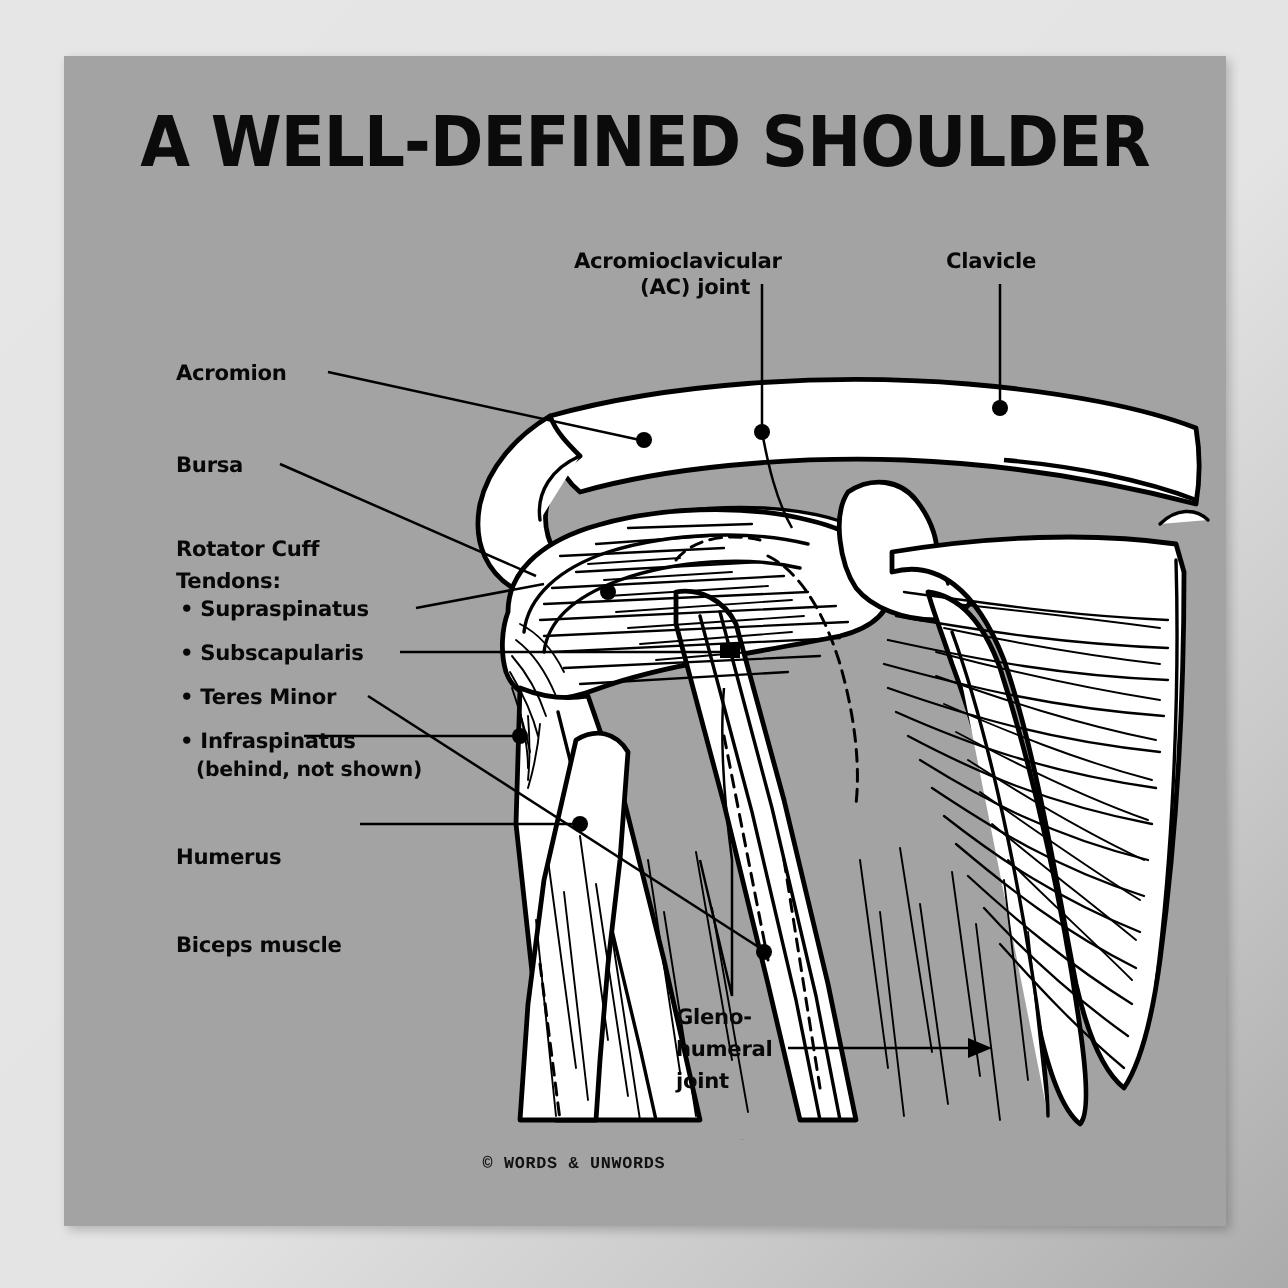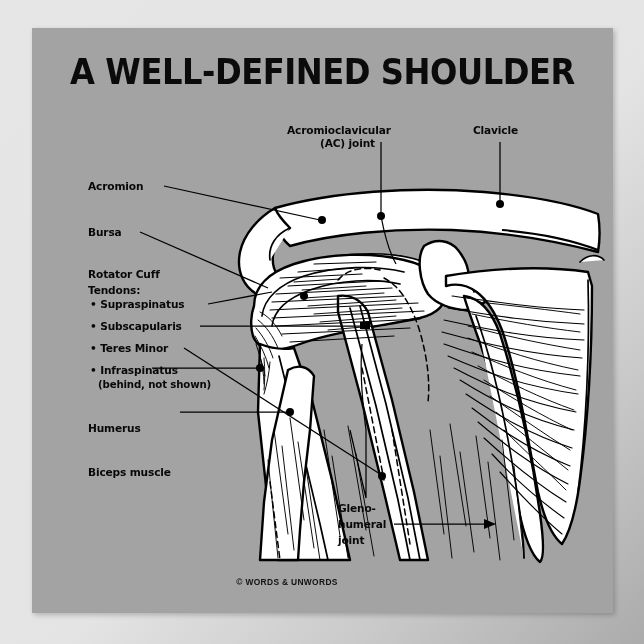--- a/index.html
+++ b/index.html
@@ -32,21 +32,21 @@
   }
   #artboard svg{display:block;width:581px;height:470px;}
   .lbl{
     font-family:"DejaVu Sans",sans-serif;
     font-size:10.6px;font-weight:600;fill:#080808;
     letter-spacing:-0.15px;
   }
   .lbl.small{font-size:10.2px;}
   #credit{
     position:absolute;left:0;bottom:26px;width:510px;text-align:center;
-    font-family:Liberation Sans, sans-serif;
+    font-family:Liberation Mono, monospace;
     font-weight:700;font-size:8.4px;letter-spacing:.35px;color:#111;
   }
   .stroke{fill:none;stroke:#000;}
   .lead{fill:none;stroke:#000;stroke-width:1.25;}
   .dot{fill:#000;}
   .bone{fill:#fff;stroke:#000;stroke-width:2.4;stroke-linejoin:round;stroke-linecap:round;}
   .bone-thin{fill:#fff;stroke:#000;stroke-width:1.7;stroke-linejoin:round;stroke-linecap:round;}
   .hatch{fill:none;stroke:#000;stroke-width:1.15;stroke-linecap:round;}
   .hatch-f{fill:none;stroke:#000;stroke-width:.95;stroke-linecap:round;}
   .dash{fill:none;stroke:#000;stroke-width:1.5;stroke-dasharray:6 4;stroke-linecap:round;}

